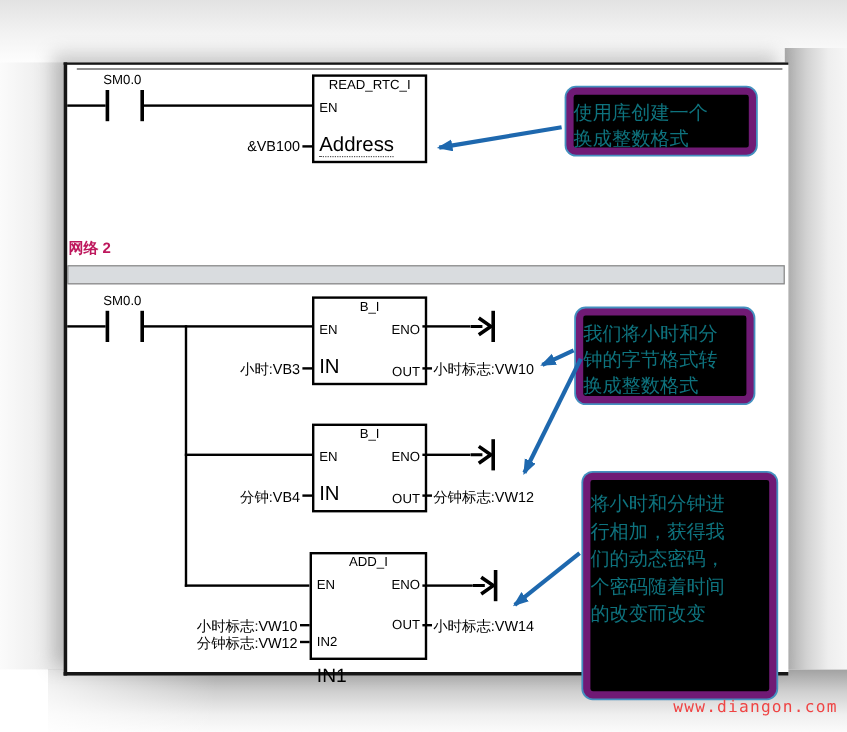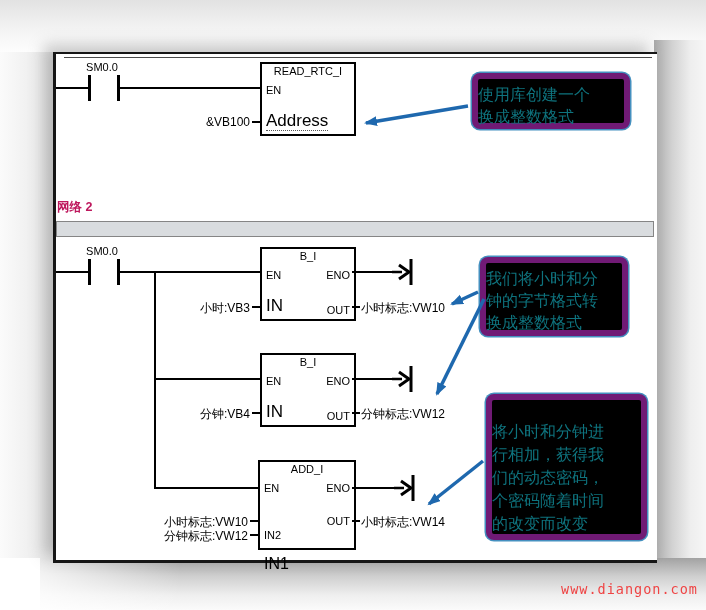--- a/index.html
+++ b/index.html
@@ -157,21 +157,21 @@
     <polyline points="7,8 17,15 7,22" fill="none" stroke="#000" stroke-width="3"></polyline>
     <rect x="17.5" y="2" width="3" height="26" fill="#000"></rect>
   </svg>
 
   <div class="callout" style="left:480px;top:257px;width:148px;height:79px;">
     <div class="cl-line">我们将小时和分</div>
     <div class="cl-line">钟的字节格式转</div>
     <div class="cl-line">换成整数格式</div>
   </div>
 
-  <div class="callout tall" style="left:486px;top:394px;width:161px;height:146px;padding-top:20px;">
+  <div class="callout tall" style="left:486px;top:394px;width:161px;height:188px;padding-top:9px;">
     <div class="cl-line">将小时和分钟进</div>
     <div class="cl-line">行相加，获得我</div>
     <div class="cl-line">们的动态密码，</div>
     <div class="cl-line">个密码随着时间</div>
     <div class="cl-line">的改变而改变</div>
   </div>
 
   <svg class="overlay" width="706" height="610" viewBox="0 0 706 610">
     <defs>
       <marker id="ah" markerUnits="userSpaceOnUse" markerWidth="14" markerHeight="12" refX="11" refY="5" orient="auto">

